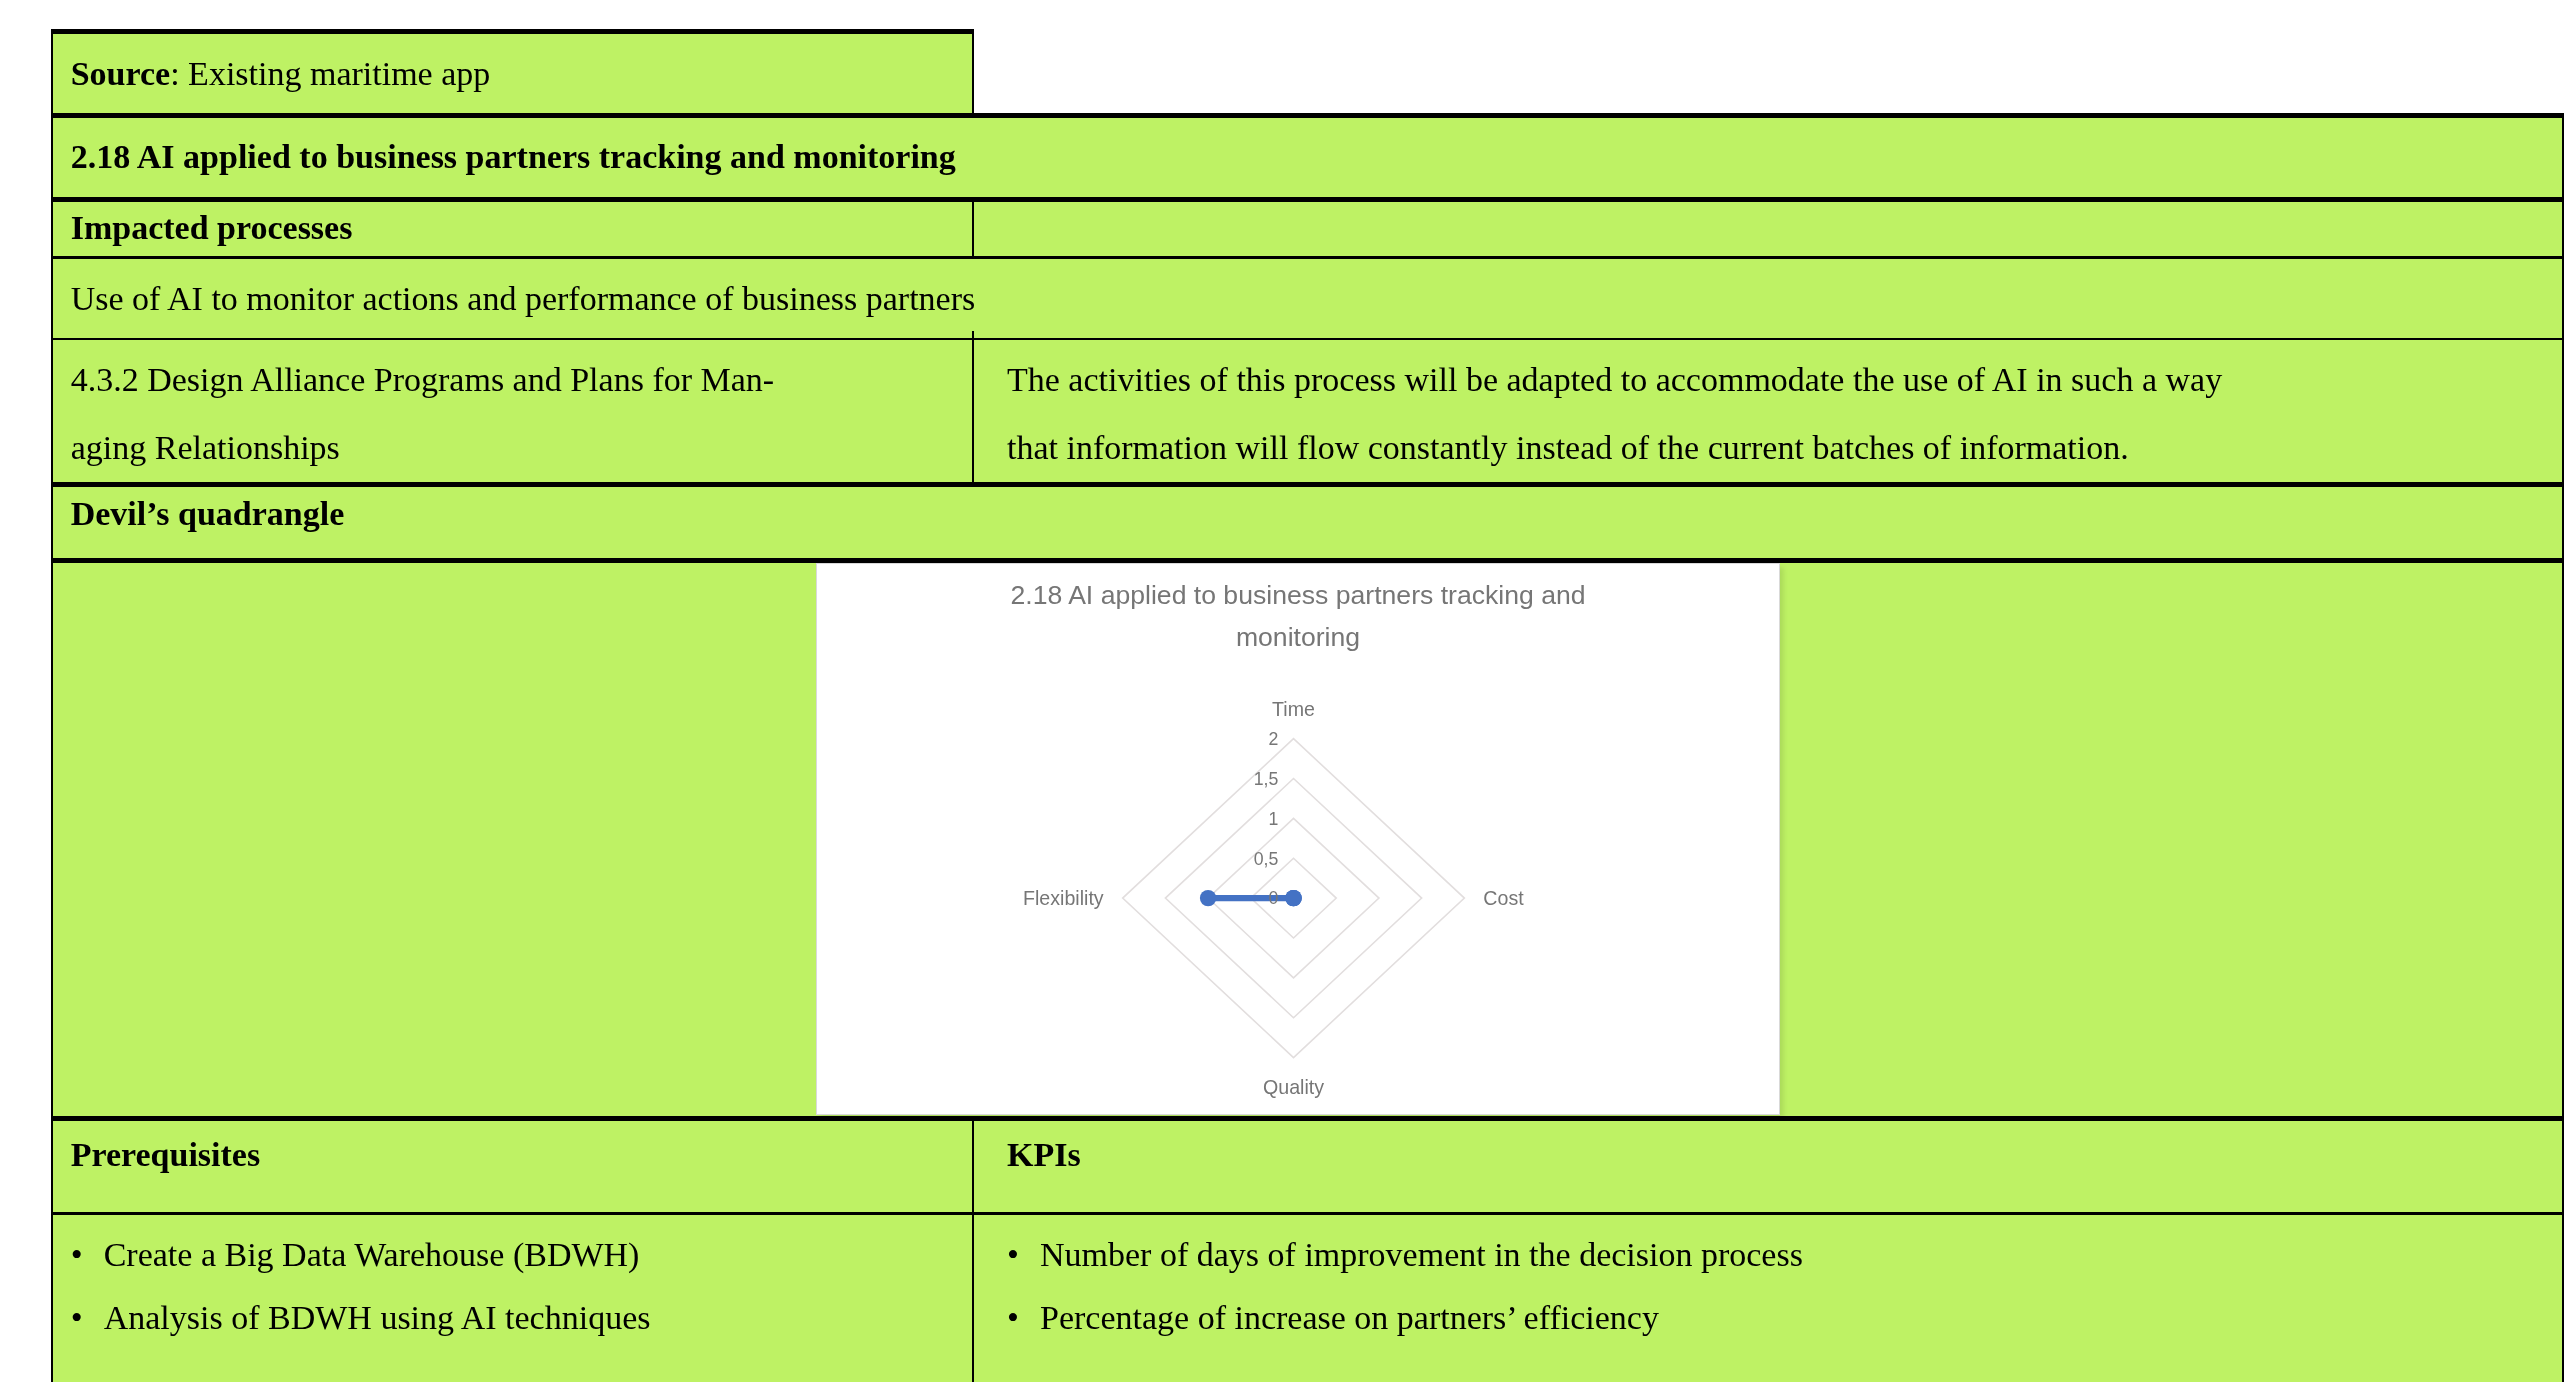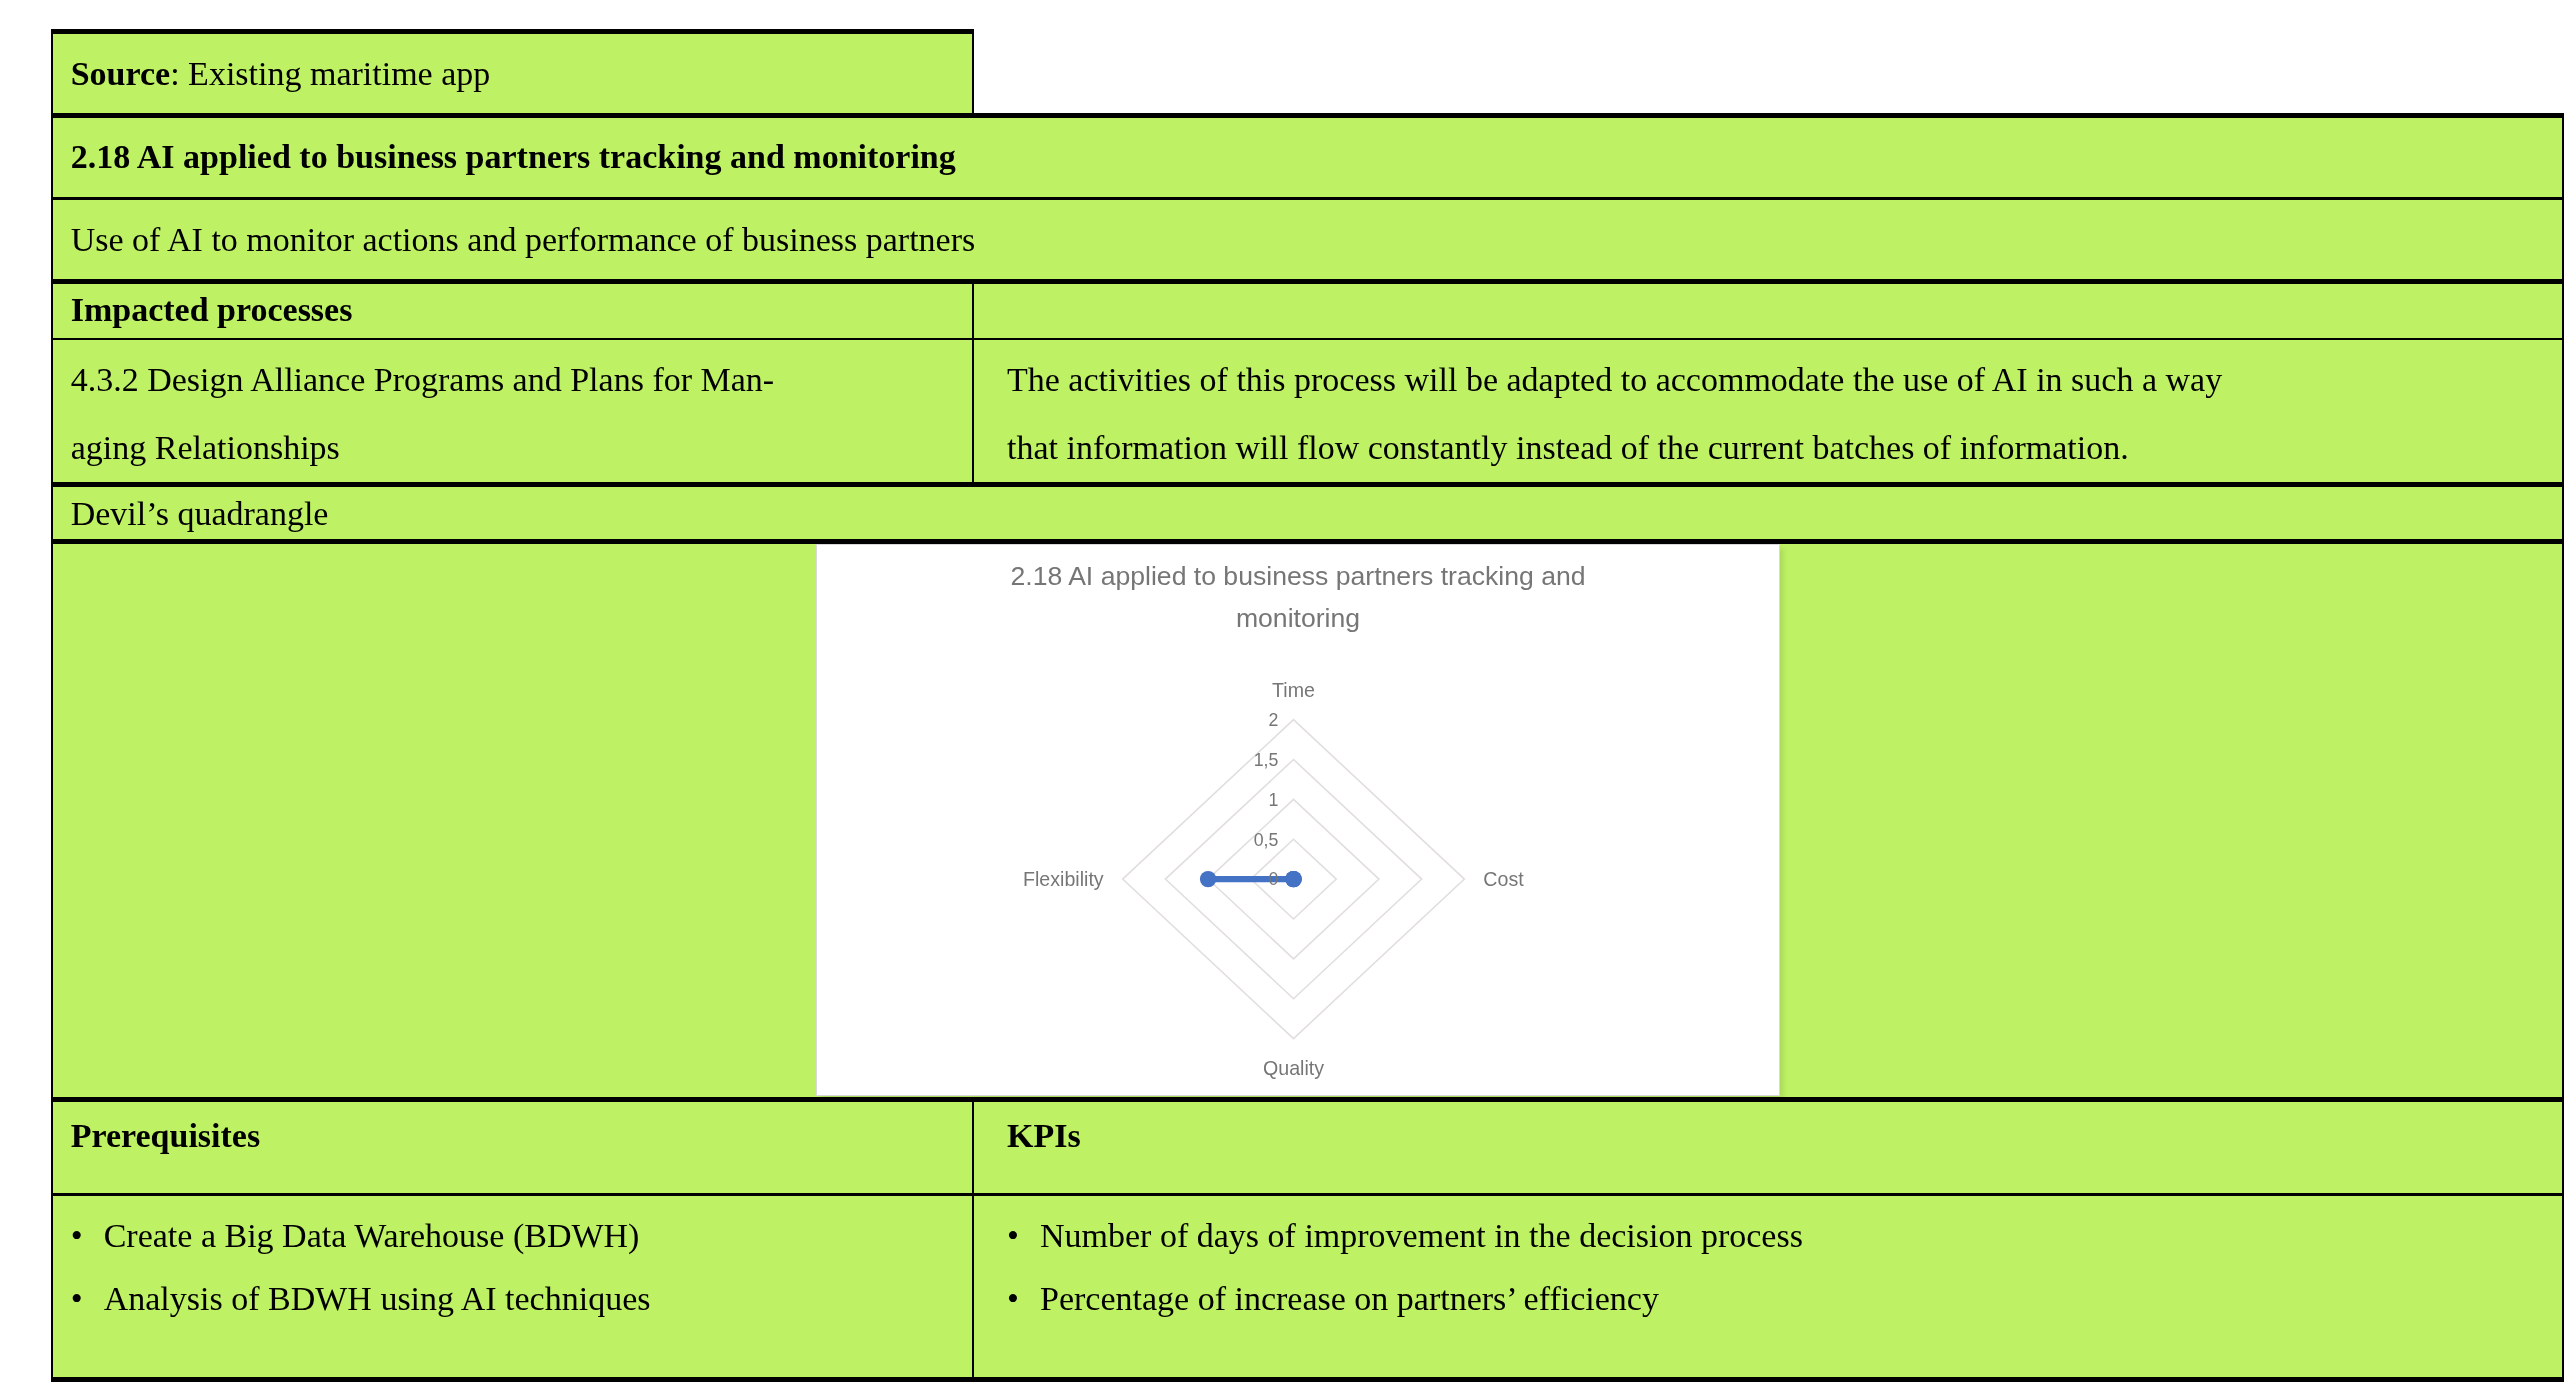--- a/index.html
+++ b/index.html
@@ -15,21 +15,21 @@
   .source-box{width:923px;height:84px;border:2.5px solid #000;border-top-width:5px;border-bottom:none;padding:21.5px 0 0 17.7px;font-size:34px;}
   .row-title{height:84px;padding:20px 0 0 17.7px;font-size:34px;font-weight:bold;}
   .row-desc{height:82px;padding:21.5px 0 0 17.7px;font-size:34px;}
   .split{display:flex;align-items:stretch;}
   .cell-l{box-sizing:border-box;width:921px;border-right:2.5px solid #000;padding-left:17.7px;flex:none;}
   .cell-r{box-sizing:border-box;flex:1;padding-left:33px;}
   .row-impacted{height:59px;}
   .row-impacted .cell-l{padding-top:7.6px;font-size:34px;font-weight:bold;}
   .row-process{height:144px;align-items:flex-end;}
   .row-process .cell-l,.row-process .cell-r{padding-top:15px;font-size:34px;line-height:68px;}
-  .row-devil{height:57px;padding:8.9px 0 0 17.7px;font-size:34px;font-weight:normal;}
+  .row-devil{height:76px;padding:8.9px 0 0 17.7px;font-size:34px;font-weight:bold;}
   .row-chart{height:558px;}
   .chart-box{position:absolute;left:763px;top:0;width:964px;height:552px;box-sizing:border-box;border:1.9px solid #D9D9D9;background:#fff;box-shadow:3.8px 4.4px 5px rgba(0,0,0,0.10);}
   .chart-title{position:absolute;top:10px;left:0;width:100%;box-sizing:border-box;padding:0 133px;text-align:center;font-family:"Liberation Sans","DejaVu Sans",sans-serif;font-size:26.6px;line-height:1.6;color:#767676;}
   .chart-box svg{position:absolute;left:0;top:0;}
   .chart-box svg text{font-family:"Liberation Sans","DejaVu Sans",sans-serif;}
   .row-headers{height:96px;}
   .row-headers .cell-l,.row-headers .cell-r{padding-top:15px;font-size:34px;font-weight:bold;}
   .row-bullets{height:189px;}
   .row-bullets .cell-l,.row-bullets .cell-r{padding-top:8px;font-size:34px;}
   ul.plain{list-style:none;margin:0;padding:0;}
@@ -40,26 +40,26 @@
 <body>
 
 <div class="doc-table">
 
   <div class="row source-box">
     <span style="font-weight:bold;">Source</span><span>: Existing maritime app</span>
   </div>
 
   <div class="row row-title b-l b-r t8">2.18 AI applied to business partners tracking and monitoring</div>
 
-  <div class="row row-desc b-l b-r t6">Use of AI to monitor actions and performance of business partners</div>
-
   <div class="row row-impacted split b-l b-r t8">
     <div class="cell-l">Impacted processes</div>
     <div class="cell-r"></div>
   </div>
+
+  <div class="row row-desc b-l b-r t6">Use of AI to monitor actions and performance of business partners</div>
 
   <div class="row row-process split b-l b-r t4">
     <div class="cell-l">
       <div>4.3.2 Design Alliance Programs and Plans for Man-</div>
       <div>aging Relationships</div>
     </div>
     <div class="cell-r">
       <div>The activities of this process will be adapted to accommodate the use of AI in such a way</div>
       <div>that information will flow constantly instead of the current batches of information.</div>
     </div>

